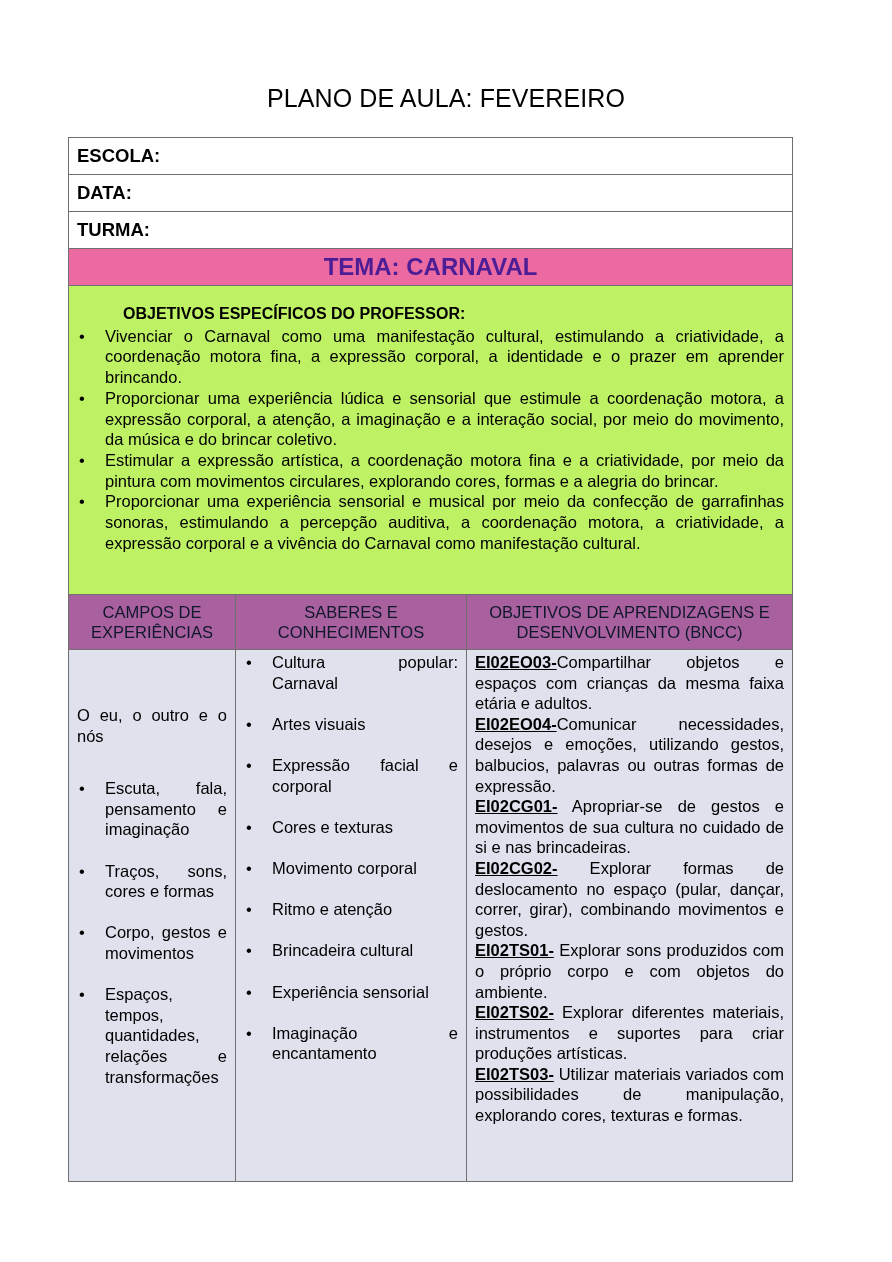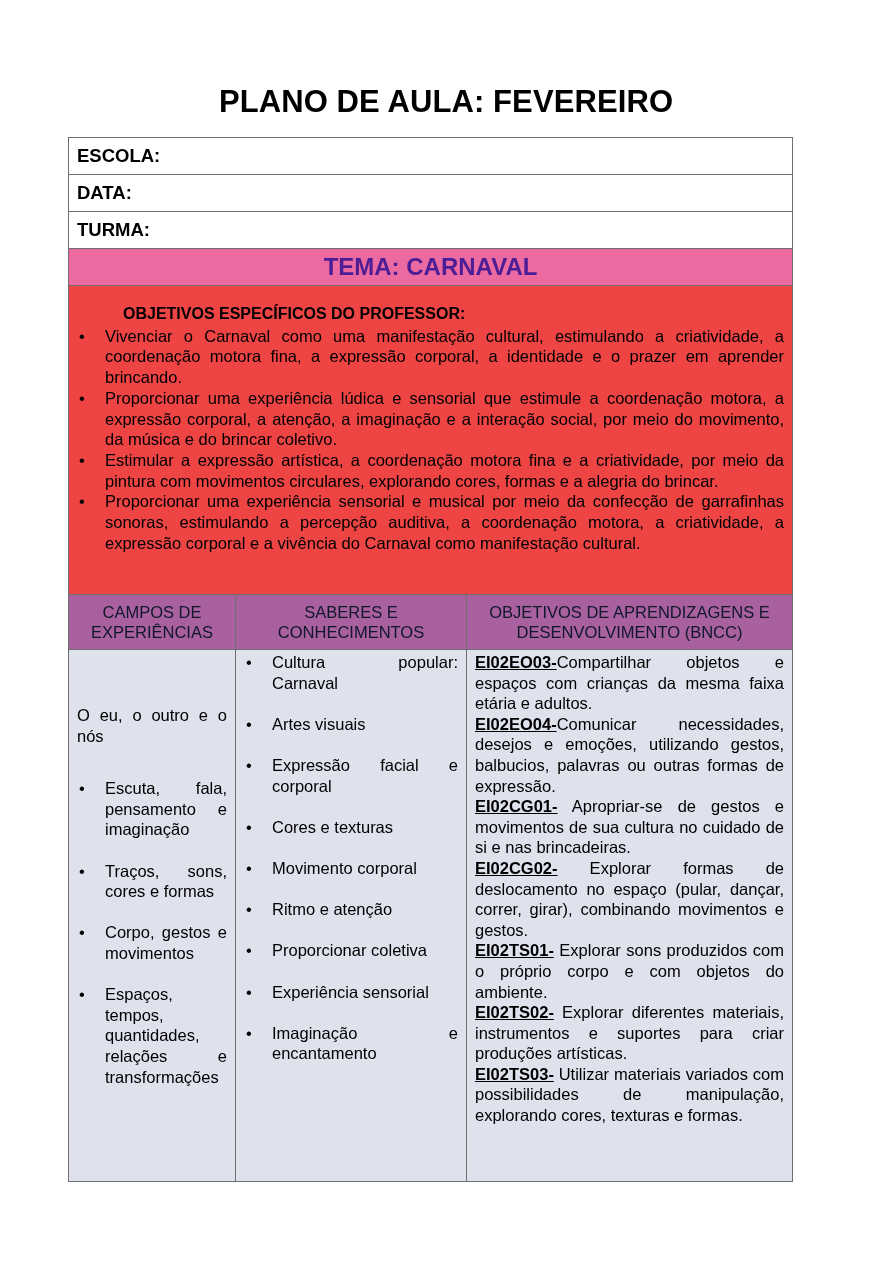--- a/index.html
+++ b/index.html
@@ -2,39 +2,39 @@
 <html><head>
 <meta charset="utf-8">
 <style>
   html, body { margin: 0; padding: 0; background: #ffffff; }
   body {
     width: 892px; height: 1262px; position: relative; overflow: hidden;
     font-family: "Liberation Sans", "DejaVu Sans", sans-serif; color: #000;
   }
   .page-title {
     position: absolute; left: 0; width: 892px; top: 84px;
-    text-align: center; font-weight: bold; font-size: 31px; letter-spacing: 0.1px;
+    text-align: center; font-weight: normal; font-size: 25px; letter-spacing: 0.1px;
   }
   .doc-table {
     position: absolute; left: 68px; top: 137px; width: 724px;
     border-collapse: collapse; table-layout: fixed;
   }
   .doc-table td, .doc-table th {
     border: 1.3px solid #6f6f6f; padding: 0; vertical-align: top;
   }
   .info-cell {
     height: 36px; font-weight: bold; font-size: 18.5px; padding-left: 8px !important;
     vertical-align: middle !important; background: #fff;
   }
   .tema-cell {
     height: 36px; background: #ea6aa1; color: #4c1d95; font-weight: bold; font-size: 24px;
     text-align: center; vertical-align: middle !important;
   }
   .obj-cell {
-    background: #ef4444; font-size: 16.5px; line-height: 20.7px;
+    background: #bef264; font-size: 16.5px; line-height: 20.7px;
     padding: 18px 8px 0 8px !important; height: 290px; margin-top: 48px;
   }
   .obj-heading {
     font-weight: bold; font-size: 16px; padding-left: 46px; margin-bottom: 1px;
   }
   ul.obj-list { margin: 0; padding: 0; list-style: none; }
   ul.obj-list li {
     position: relative; padding-left: 28px; text-align: justify;
   }
   ul.obj-list li::before, ul.col-list li::before {
@@ -109,21 +109,21 @@
       </ul>
     </td>
     <td class="body-cell col2">
       <ul class="col-list c2">
         <li>Cultura popular: Carnaval</li>
         <li>Artes visuais</li>
         <li>Expressão facial e corporal</li>
         <li>Cores e texturas</li>
         <li>Movimento corporal</li>
         <li>Ritmo e atenção</li>
-        <li>Proporcionar coletiva</li>
+        <li>Brincadeira cultural</li>
         <li>Experiência sensorial</li>
         <li>Imaginação e encantamento</li>
       </ul>
     </td>
     <td class="body-cell col3">
       <div class="bncc-item"><span class="bncc-code">EI02EO03-</span><span>Compartilhar objetos e espaços com crianças da mesma faixa etária e adultos.</span></div>
       <div class="bncc-item"><span class="bncc-code">EI02EO04-</span><span>Comunicar necessidades, desejos e emoções, utilizando gestos, balbucios, palavras ou outras formas de expressão.</span></div>
       <div class="bncc-item"><span class="bncc-code">EI02CG01-</span><span> Apropriar-se de gestos e movimentos de sua cultura no cuidado de si e nas brincadeiras.</span></div>
       <div class="bncc-item"><span class="bncc-code">EI02CG02-</span><span> Explorar formas de deslocamento no espaço (pular, dançar, correr, girar), combinando movimentos e gestos.</span></div>
       <div class="bncc-item"><span class="bncc-code">EI02TS01-</span><span> Explorar sons produzidos com o próprio corpo e com objetos do ambiente.</span></div>

